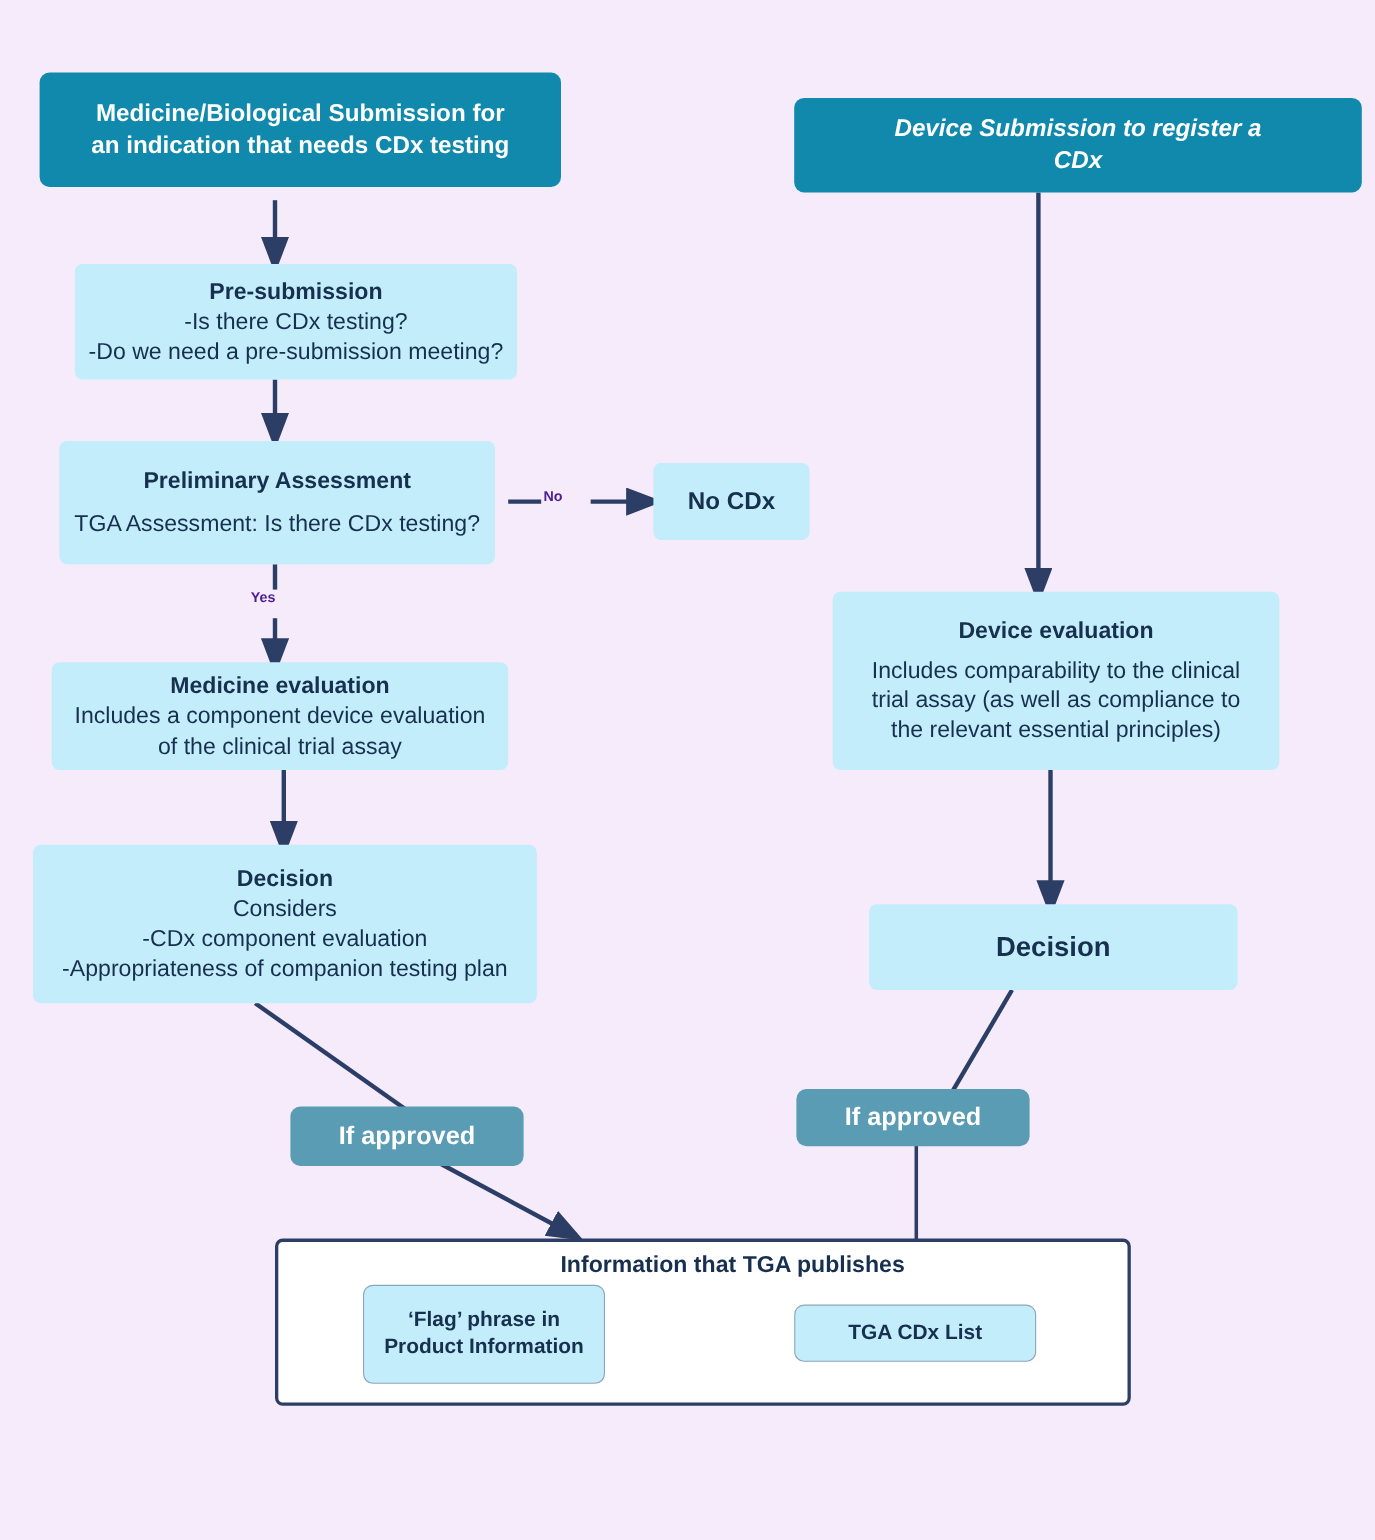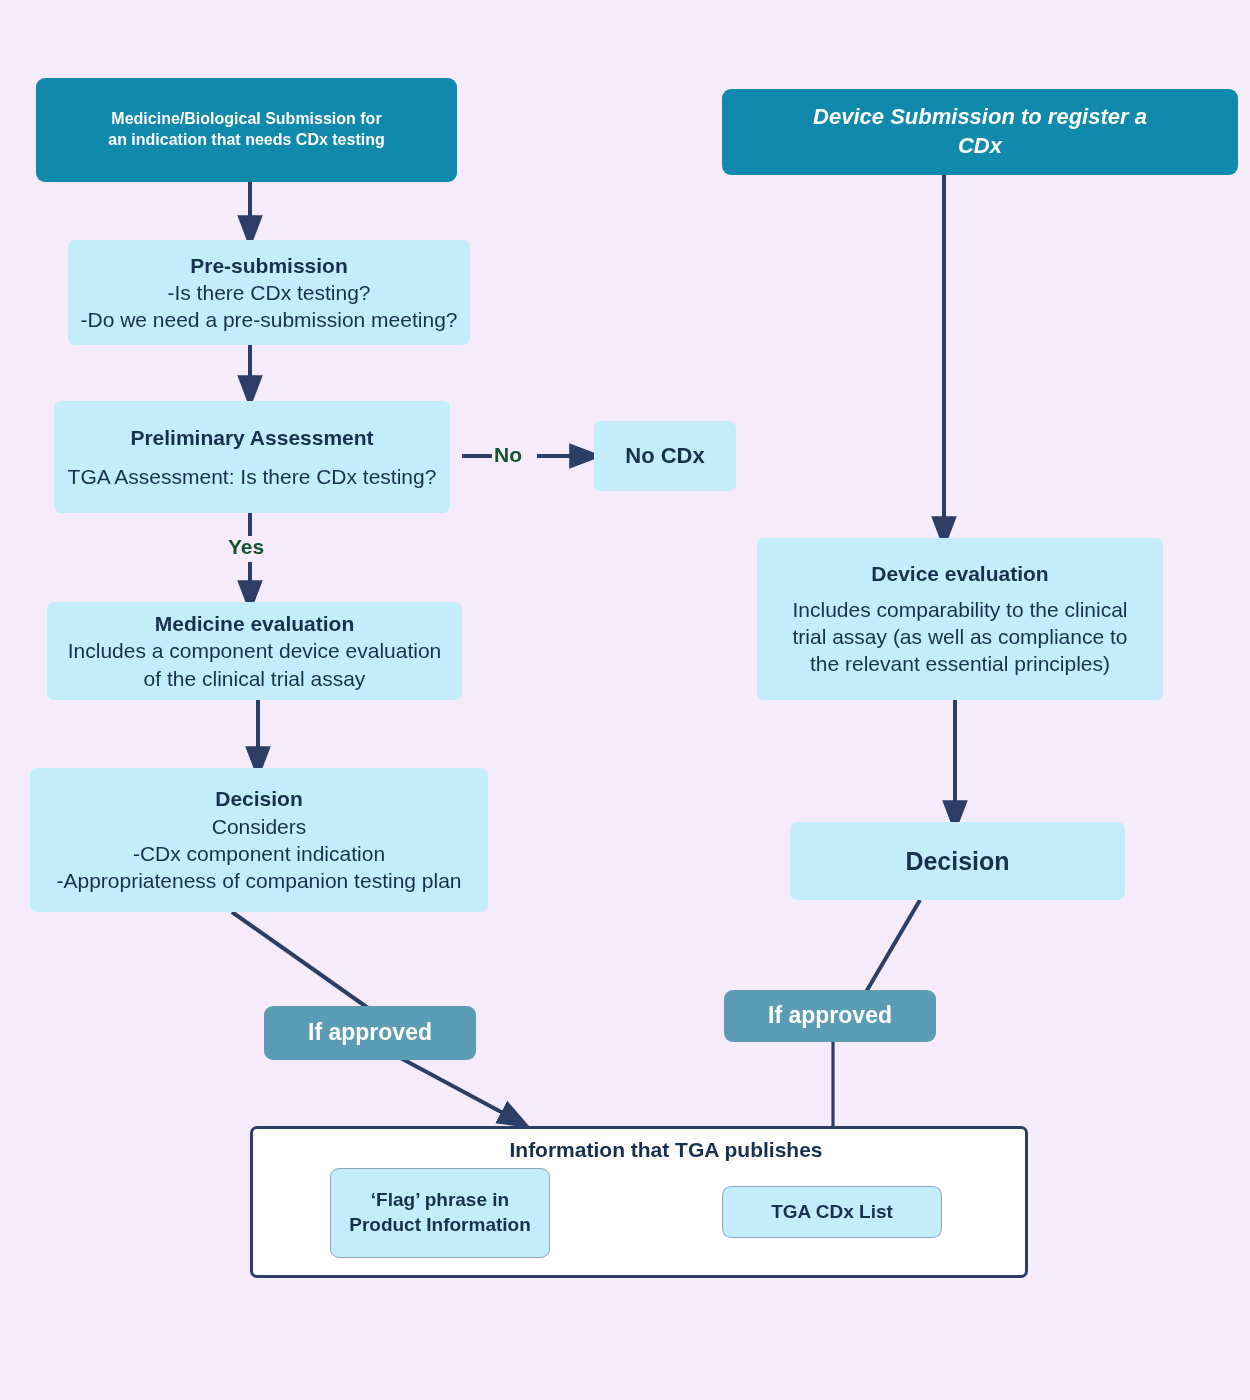--- a/index.html
+++ b/index.html
@@ -64,22 +64,22 @@
   
   .container-box {
     background: #ffffff;
     border: 3px solid #2c3e66;
     border-radius: 7px;
   }
   .ttl { font-weight: bold; }
   .edge-label {
     position: absolute;
     font-weight: bold;
-    color: #14532d;
-    font-size: 21px;
+    color: #4c1d95;
+    font-size: 13px;
     white-space: nowrap;
   }
   svg.links {
     position: absolute;
     left: 0; top: 0;
     width: 1250px;
     height: 1400px;
     pointer-events: none;
   }
 </style>
@@ -113,21 +113,21 @@
 
     <line x1="232" y1="912" x2="368" y2="1008" stroke="#2c3e66" stroke-width="4"></line>
 
     <line x1="395" y1="1055" x2="516" y2="1120" stroke="#2c3e66" stroke-width="4" marker-end="url(#ah)"></line>
 
     <line x1="920" y1="900" x2="866" y2="992" stroke="#2c3e66" stroke-width="4"></line>
 
     <line x1="833" y1="1040" x2="833" y2="1180" stroke="#2c3e66" stroke-width="3.2" marker-end="url(#ah)"></line>
   </svg>
 
-  <div class="node teal" style="left:36px; top:78px; width:421px; height:104px; font-size:16px;">
+  <div class="node teal" style="left:36px; top:66px; width:474px; height:104px; font-size:22px;">
     <div class="ln">Medicine/Biological Submission for</div>
     <div class="ln">an indication that needs CDx testing</div>
   </div>
 
   <div class="node lblue" style="left:54px; top:401px; width:396px; height:112px; font-size:21px;">
     <div class="ln ttl" style="margin-bottom:12px;">Preliminary Assessment</div>
     <div class="ln">TGA Assessment: Is there CDx testing?</div>
   </div>
 
   <div class="node lblue" style="left:68px; top:240px; width:402px; height:105px; font-size:21px;">
@@ -145,21 +145,21 @@
 
   <div class="node lblue" style="left:47px; top:602px; width:415px; height:98px; font-size:21px;">
     <div class="ln ttl">Medicine evaluation</div>
     <div class="ln">Includes a component device evaluation</div>
     <div class="ln">of the clinical trial assay</div>
   </div>
 
   <div class="node lblue" style="left:30px; top:768px; width:458px; height:144px; font-size:21px;">
     <div class="ln ttl">Decision</div>
     <div class="ln">Considers</div>
-    <div class="ln">-CDx component indication</div>
+    <div class="ln">-CDx component evaluation</div>
     <div class="ln">-Appropriateness of companion testing plan</div>
   </div>
 
   <div class="node steel" style="left:264px; top:1006px; width:212px; height:54px; font-size:23px;">
     <div class="ln">If approved</div>
   </div>
 
   <div class="node teal" style="left:722px; top:89px; width:516px; height:86px; font-size:22px;font-style:italic;">
     <div class="ln">Device Submission to register a</div>
     <div class="ln">CDx</div>

